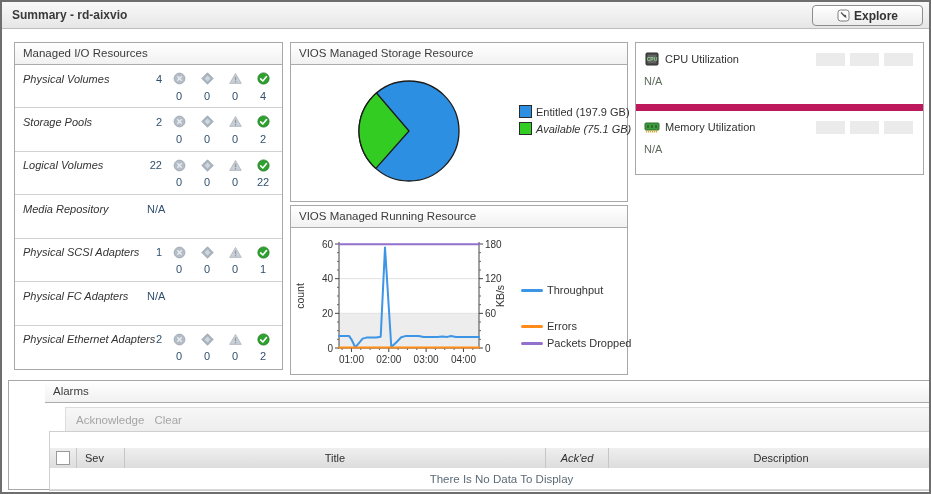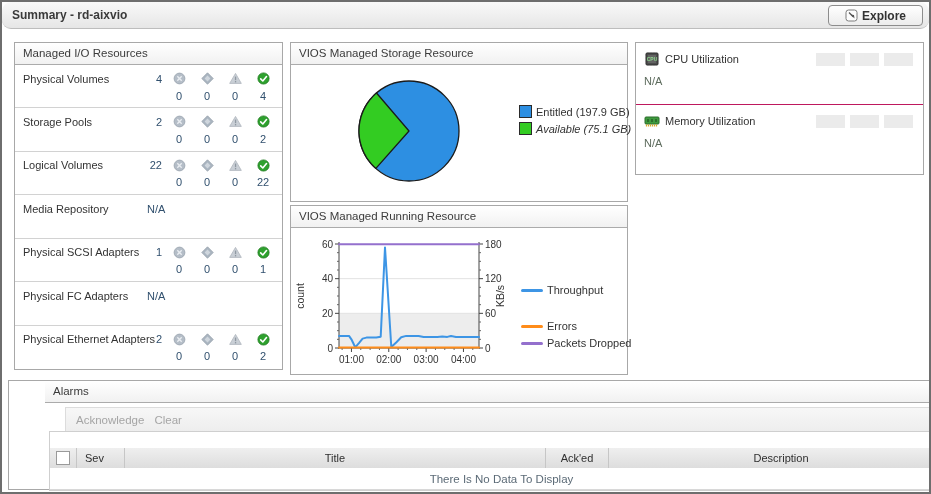--- a/index.html
+++ b/index.html
@@ -7,26 +7,25 @@
     position:relative;width:927px;height:490px;
     border:2px solid #6e6e6e;background:#fff;
     font-family:"Liberation Sans",sans-serif;font-size:11px;color:#333;
     overflow:hidden;
   }
   
   .top-header{
     position:absolute;left:0;top:0;right:0;height:26px;
     background:linear-gradient(#f9f9f9,#e6e6e6);
     border-bottom:1px solid #bdbdbd;
-    border-radius:9px;
   }
   .top-title{position:absolute;left:10px;top:6px;font-size:12px;font-weight:bold;color:#3a3a3a;}
   .explore-btn{
     position:absolute;right:6px;top:3px;height:19px;
-    display:flex;align-items:center;gap:4px;padding:0 16px;
+    display:flex;align-items:center;gap:4px;padding:0 24px;
     background:linear-gradient(#fff,#ececec);
     border:1px solid #8d8d8d;border-radius:4px;cursor:pointer;
     font-size:12px;font-weight:bold;color:#333;
   }
   
   .panel{position:absolute;background:#fff;border:1px solid #a8a8a8;}
   .panel-title{
     height:21px;line-height:21px;padding:0 8px;
     background:linear-gradient(#ffffff,#f1f1f1);
     border-bottom:1px solid #ababab;
@@ -36,27 +35,27 @@
   
   .io-body{display:flex;flex-direction:column;height:303px;}
   .io-row{
     flex:1;display:grid;
     grid-template-columns:112px 30px 28px 28px 28px 28px;
     grid-template-rows:17px 17px;
     align-items:center;padding:5px 8px 0 8px;
     border-bottom:1px solid #d2d2d2;
   }
   .io-row:last-child{border-bottom:none;}
-  .io-label{grid-column:1;grid-row:1;white-space:nowrap;color:#333;}
+  .io-label{grid-column:1;grid-row:1;white-space:nowrap;color:#333;font-style:italic;}
   .io-total{grid-column:2;grid-row:1;text-align:right;padding-right:3px;color:#31506e;}
   .io-total.na-value{text-align:left;padding-left:12px;}
   .io-ico{grid-row:1;display:flex;justify-content:center;align-items:center;}
   .io-cnt{grid-row:2;text-align:center;color:#31506e;}
   
-  .host-row{position:relative;height:53px;border-bottom:1px solid #be185d;padding:8px 10px 0 8px;}
+  .host-row{position:relative;height:53px;border-bottom:7px solid #be185d;padding:8px 10px 0 8px;}
   .host-row:last-child{border-bottom:none;}
   .host-line{display:flex;align-items:center;gap:5px;}
   .host-label{color:#333;white-space:nowrap;}
   .host-boxes{margin-left:auto;display:flex;gap:5px;}
   .host-box{width:29px;height:13px;background:#ebebeb;}
   .host-value{margin-top:8px;color:#5d6b5d;}
   
   .chart-svg text{font-family:"Liberation Sans",sans-serif;font-size:10px;fill:#333;}
   .axis-title{
     position:absolute;font-size:10.5px;color:#333;
@@ -73,21 +72,21 @@
   }
   .alarm-tool{color:#a5a5a5;font-size:11.5px;margin-left:10px;cursor:default;}
   .alarm-custom{margin-left:auto;margin-right:6px;cursor:pointer;display:flex;align-items:center;}
   .alarm-table{position:absolute;left:4px;right:4px;top:28px;border:1px solid #cfcfcf;background:#fff;}
   .alarm-head{display:flex;height:20px;background:linear-gradient(#efefef,#dddddd);align-items:center;margin-top:16px;}
   .alarm-col{border-right:1px solid #c6c6c6;height:100%;display:flex;align-items:center;justify-content:center;color:#2f2f2f;}
   .alarm-col:last-child{border-right:none;}
   .col-check{width:26px;}
   .col-sev{width:48px;justify-content:flex-start;padding-left:8px;box-sizing:border-box;}
   .col-title{width:420px;}
-  .col-acked{width:62px;}
+  .col-acked{width:62px;font-style:italic;}
   .col-desc{flex:1;}
   .alarm-empty{
     height:21px;border-bottom:1px solid #d8d8d8;
     display:flex;align-items:center;justify-content:center;
     color:#5c6b77;font-size:11.5px;background:#fff;
   }
   .checkbox{width:12px;height:12px;border:1px solid #9a9a9a;background:#fff;cursor:pointer;}
 </style>
 </head>
 <body>

